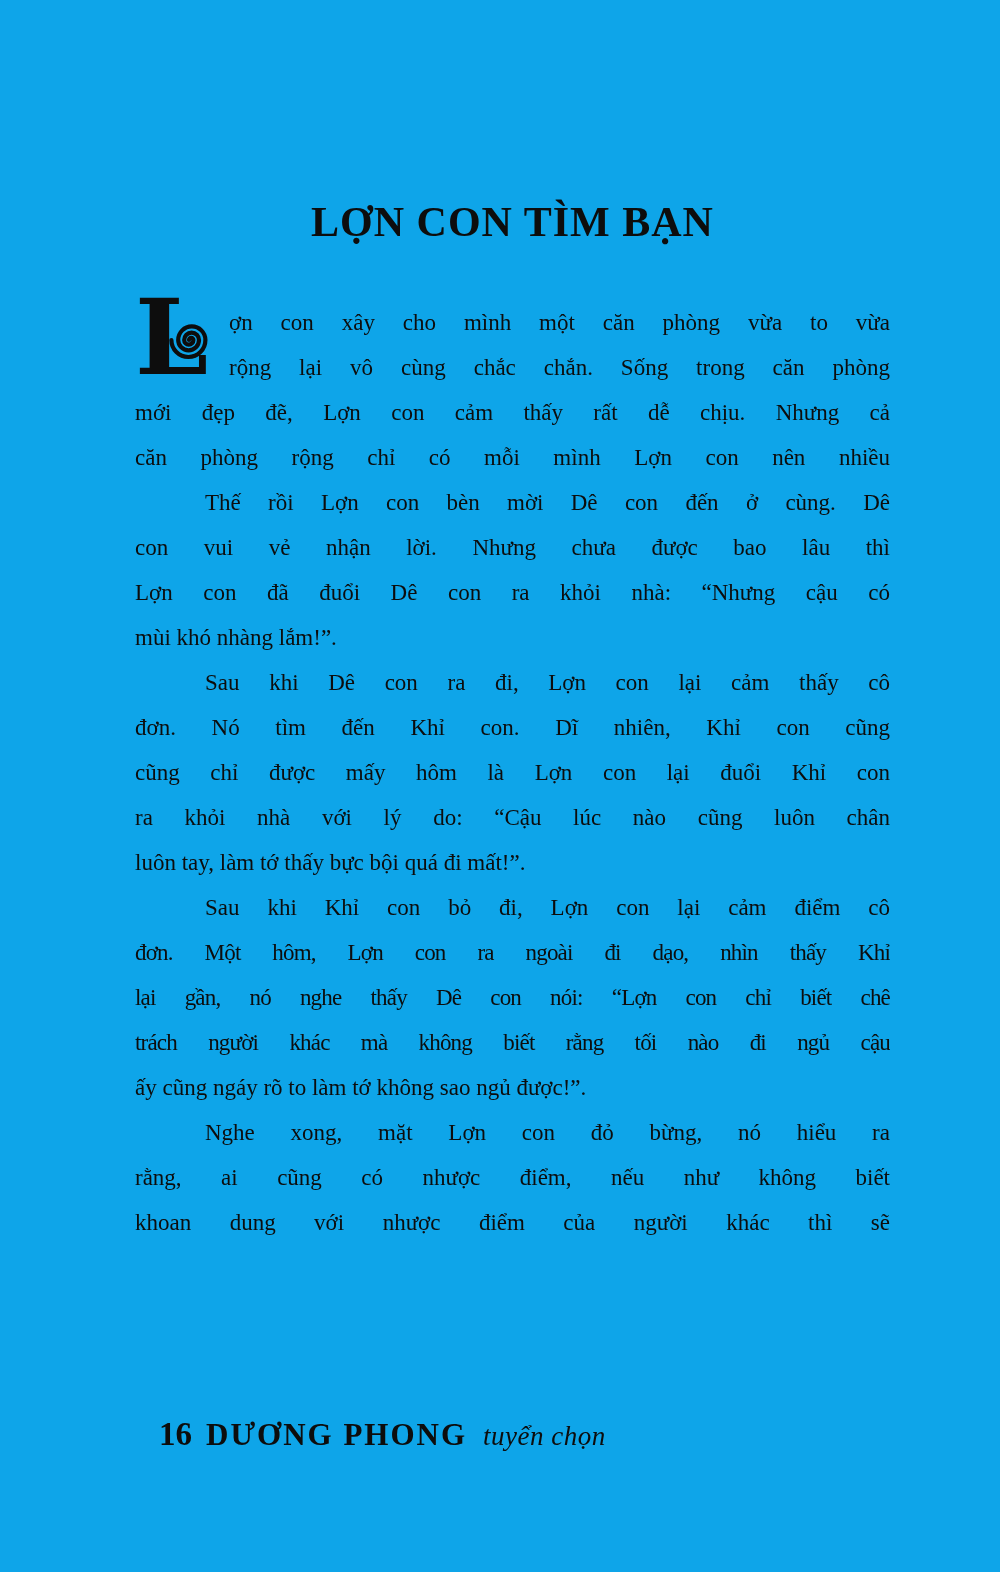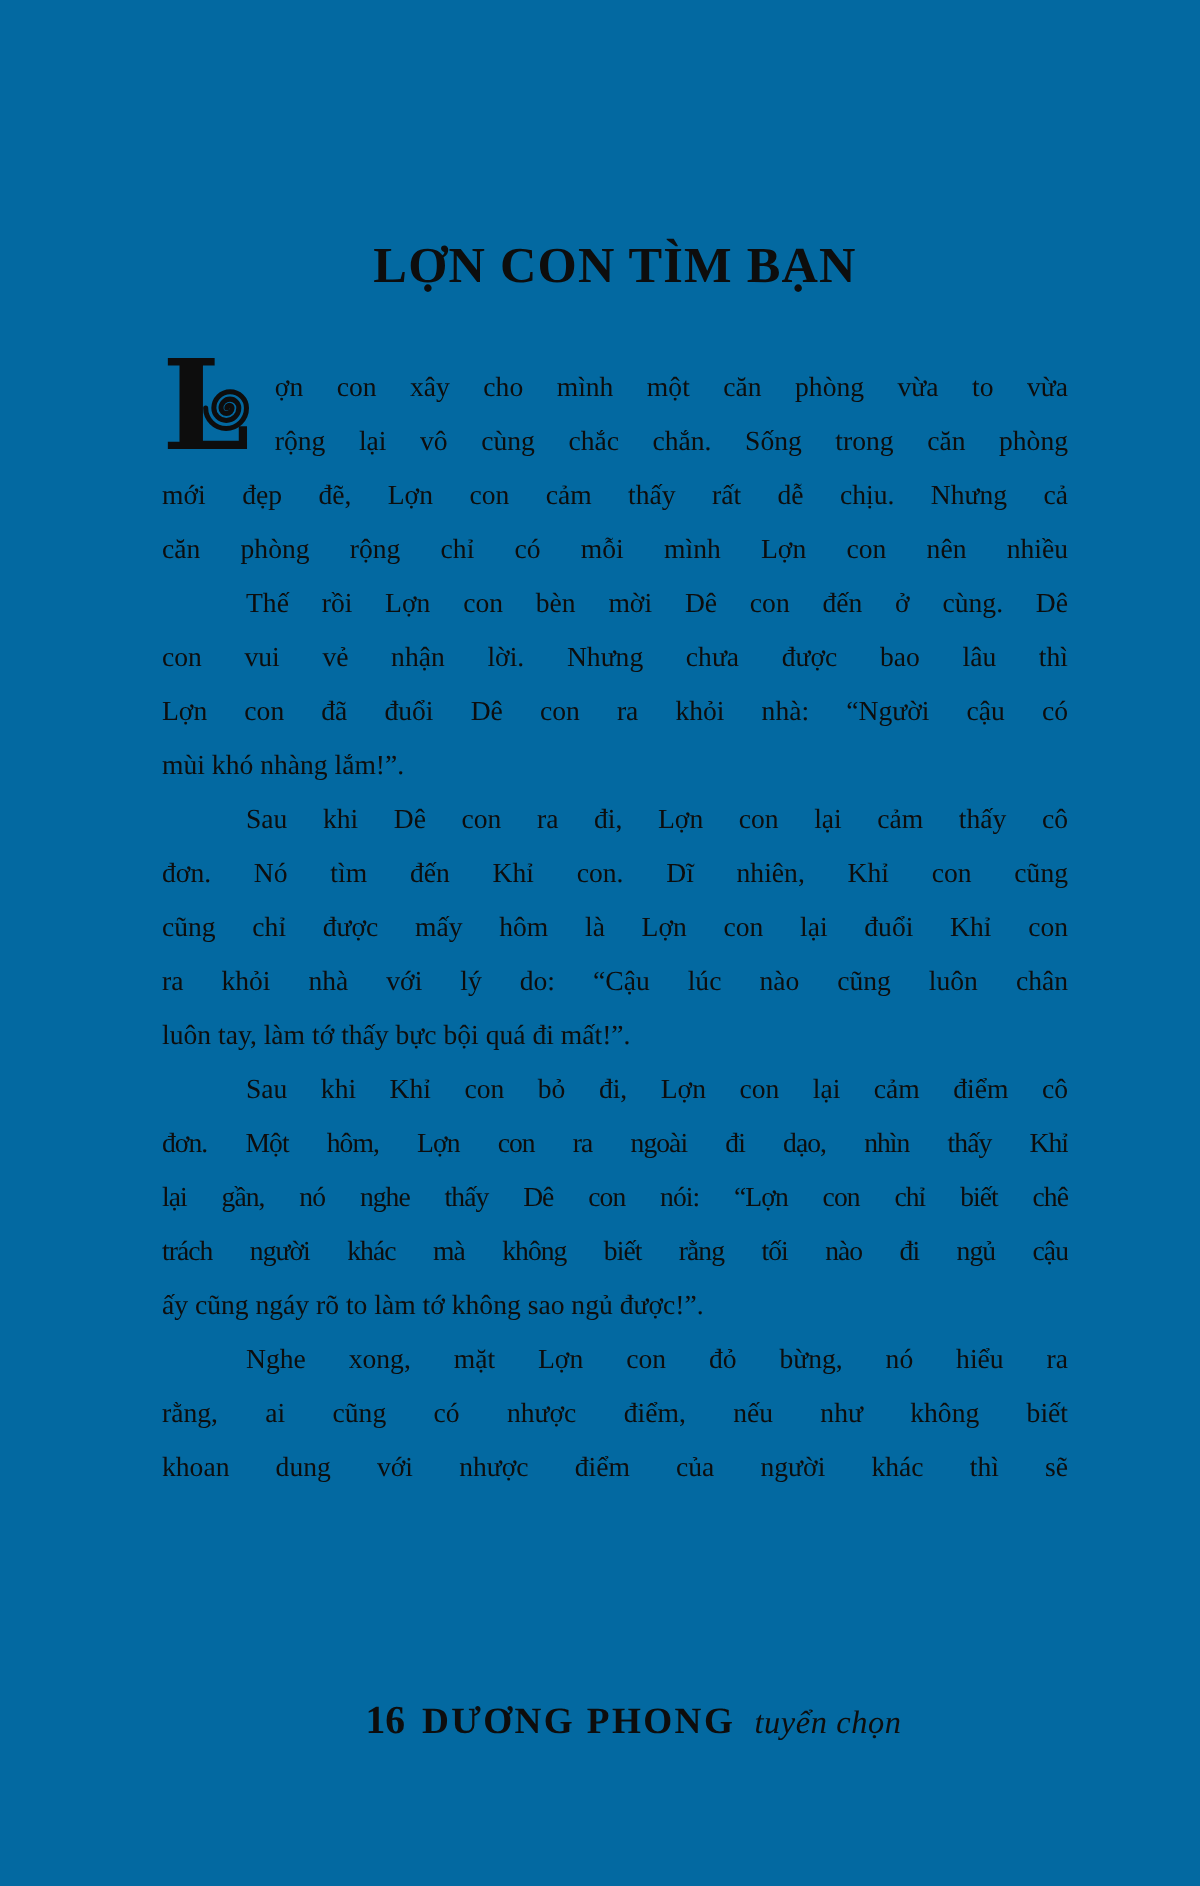--- a/index.html
+++ b/index.html
@@ -1,21 +1,21 @@
 <!DOCTYPE html>
 <html><head>
 <meta charset="utf-8">
 <style>
   html,body{margin:0;padding:0;}
   body{
     width:1000px;height:1572px;position:relative;background:#ffffff;
     font-family:"Liberation Serif","DejaVu Serif",serif;color:#0d0d0d;
     overflow:hidden;
   }
-  .page{position:absolute;inset:0;background:#0369a1;}
+  .page{position:absolute;inset:0;background:#0ea5e9;}
   .title{
     position:absolute;left:135px;top:194px;width:755px;
     text-align:center;font-size:42px;font-weight:bold;
     letter-spacing:1px;line-height:56px;white-space:nowrap;
   }
   .text-block{
     position:absolute;left:135px;top:300px;width:755px;
   }
   .ln{
     height:45px;line-height:45px;font-size:23px;
@@ -27,21 +27,21 @@
   .tight{letter-spacing:-0.8px;}
   .dropcap{
     float:left;width:86px;height:90px;margin:0 8px 0 0;position:relative;
   }
   .dropcap .dc-letter{
     position:absolute;left:0;top:-14px;font-size:104px;line-height:104px;
     font-weight:bold;font-family:"DejaVu Serif","Liberation Serif",serif;
   }
   .dropcap svg{position:absolute;left:28px;top:14px;}
   .footer{
-    position:absolute;left:148px;top:1416px;width:760px;white-space:nowrap;text-align:center;
+    position:absolute;left:159px;top:1416px;width:760px;white-space:nowrap;
   }
   .footer .pagenum{font-size:33px;font-weight:bold;}
   .footer .book{font-size:31px;font-weight:bold;letter-spacing:2px;margin-left:10px;}
   .footer .sub{font-size:27px;font-style:italic;margin-left:12px;letter-spacing:0.5px;}
 </style>
 </head>
 <body>
 
 <div class="page">
 
@@ -62,21 +62,21 @@
       </svg>
     </div>
 
     <div class="ln j">ợn con xây cho mình một căn phòng vừa to vừa</div>
     <div class="ln j">rộng lại vô cùng chắc chắn. Sống trong căn phòng</div>
     <div class="ln j">mới đẹp đẽ, Lợn con cảm thấy rất dễ chịu. Nhưng cả</div>
     <div class="ln j">căn phòng rộng chỉ có mỗi mình Lợn con nên nhiều</div>
 
     <div class="ln j ind">Thế rồi Lợn con bèn mời Dê con đến ở cùng. Dê</div>
     <div class="ln j">con vui vẻ nhận lời. Nhưng chưa được bao lâu thì</div>
-    <div class="ln j">Lợn con đã đuổi Dê con ra khỏi nhà: “Người cậu có</div>
+    <div class="ln j">Lợn con đã đuổi Dê con ra khỏi nhà: “Nhưng cậu có</div>
     <div class="ln end">mùi khó nhàng lắm!”.</div>
 
     <div class="ln j ind">Sau khi Dê con ra đi, Lợn con lại cảm thấy cô</div>
     <div class="ln j">đơn. Nó tìm đến Khỉ con. Dĩ nhiên, Khỉ con cũng</div>
     <div class="ln j">cũng chỉ được mấy hôm là Lợn con lại đuổi Khỉ con</div>
     <div class="ln j">ra khỏi nhà với lý do: “Cậu lúc nào cũng luôn chân</div>
     <div class="ln end">luôn tay, làm tớ thấy bực bội quá đi mất!”.</div>
 
     <div class="ln j ind">Sau khi Khỉ con bỏ đi, Lợn con lại cảm điểm cô</div>
     <div class="ln j tight">đơn. Một hôm, Lợn con ra ngoài đi dạo, nhìn thấy Khỉ</div>

